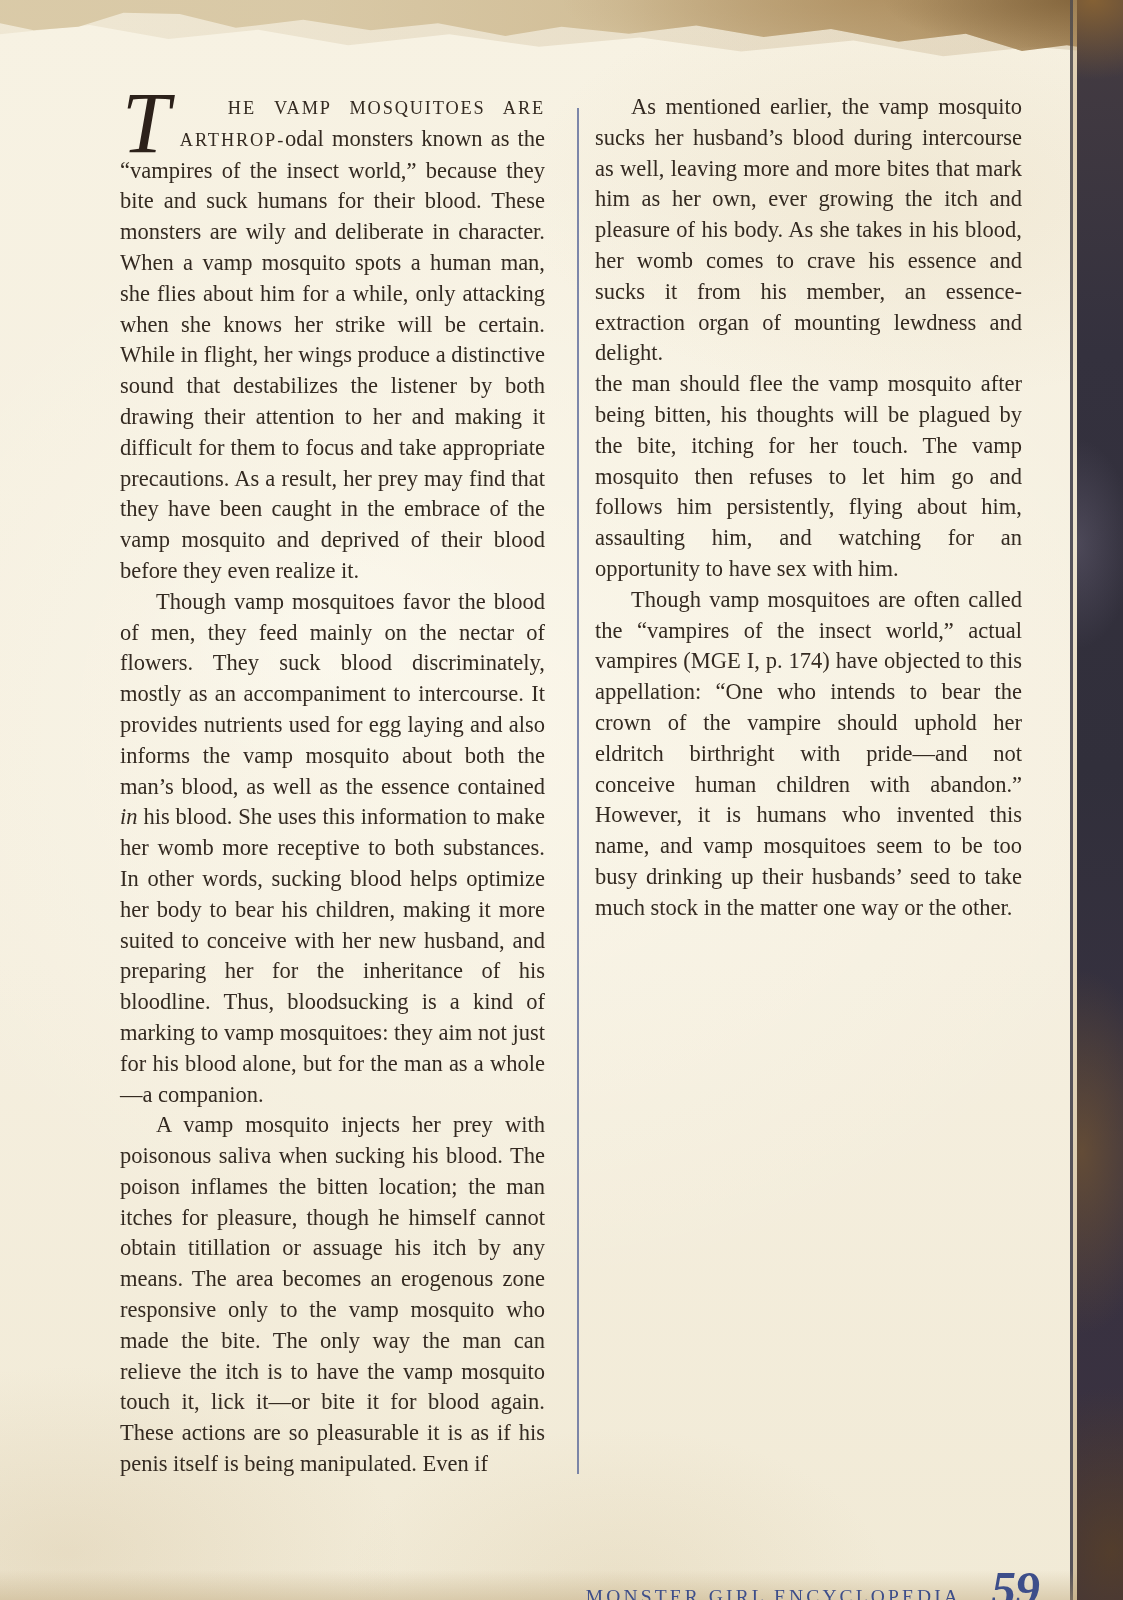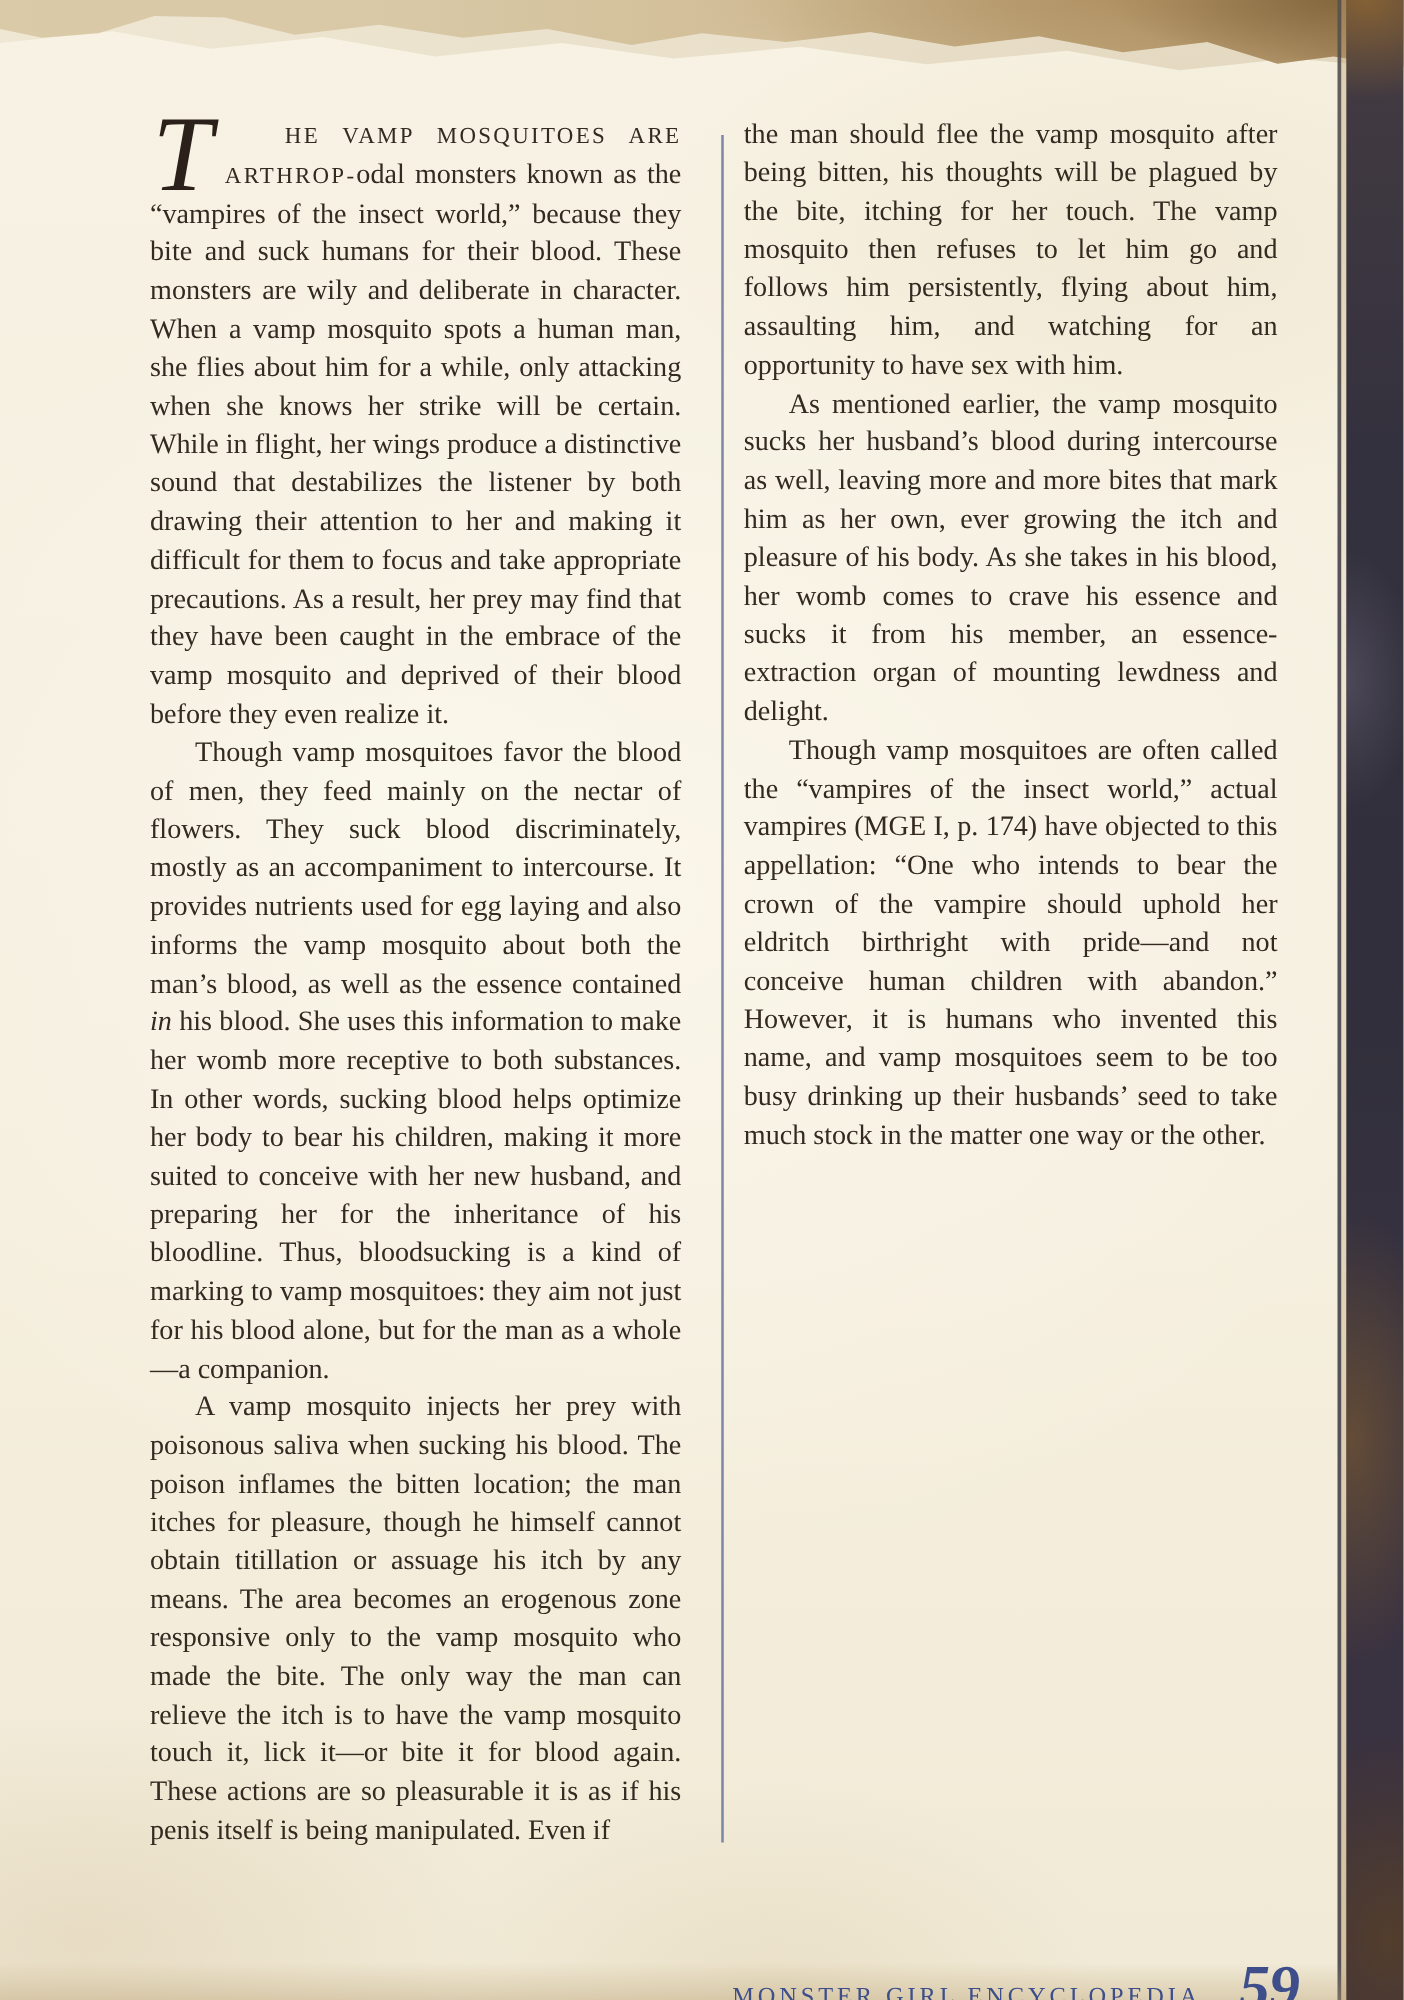--- a/index.html
+++ b/index.html
@@ -114,22 +114,22 @@
 
     <div class="col-left">
       <p class="para"><span class="dropcap">T</span><span class="smallcaps">HE VAMP MOSQUITOES ARE ARTHROP-</span><span>odal monsters known as the “vampires of the insect world,” because they bite and suck humans for their blood. These monsters are wily and deliberate in character. When a vamp mosquito spots a human man, she flies about him for a while, only attacking when she knows her strike will be certain. While in flight, her wings produce a distinctive sound that destabilizes the listener by both drawing their attention to her and making it difficult for them to focus and take appropriate precautions. As a result, her prey may find that they have been caught in the embrace of the vamp mosquito and deprived of their blood before they even realize it.</span></p>
       <p class="para indent"><span>Though vamp mosquitoes favor the blood of men, they feed mainly on the nectar of flowers. They suck blood discriminately, mostly as an accompaniment to intercourse. It provides nutrients used for egg laying and also informs the vamp mosquito about both the man’s blood, as well as the essence contained </span><i>in</i><span> his blood. She uses this information to make her womb more receptive to both substances. In other words, sucking blood helps optimize her body to bear his children, making it more suited to conceive with her new husband, and preparing her for the inheritance of his bloodline. Thus, bloodsucking is a kind of marking to vamp mosquitoes: they aim not just for his blood alone, but for the man as a whole—a companion.</span></p>
       <p class="para indent">A vamp mosquito injects her prey with poisonous saliva when sucking his blood. The poison inflames the bitten location; the man itches for pleasure, though he himself cannot obtain titillation or assuage his itch by any means. The area becomes an erogenous zone responsive only to the vamp mosquito who made the bite. The only way the man can relieve the itch is to have the vamp mosquito touch it, lick it—or bite it for blood again. These actions are so pleasurable it is as if his penis itself is being manipulated. Even if</p>
     </div>
 
     <div class="divider"></div>
 
     <div class="col-right">
+      <p class="para indent">As mentioned earlier, the vamp mosquito sucks her husband’s blood during intercourse as well, leaving more and more bites that mark him as her own, ever growing the itch and pleasure of his body. As she takes in his blood, her womb comes to crave his essence and sucks it from his member, an essence-extraction organ of mounting lewdness and delight.</p>
       <p class="para">the man should flee the vamp mosquito after being bitten, his thoughts will be plagued by the bite, itching for her touch. The vamp mosquito then refuses to let him go and follows him persistently, flying about him, assaulting him, and watching for an opportunity to have sex with him.</p>
-      <p class="para indent">As mentioned earlier, the vamp mosquito sucks her husband’s blood during intercourse as well, leaving more and more bites that mark him as her own, ever growing the itch and pleasure of his body. As she takes in his blood, her womb comes to crave his essence and sucks it from his member, an essence-extraction organ of mounting lewdness and delight.</p>
       <p class="para indent">Though vamp mosquitoes are often called the “vampires of the insect world,” actual vampires (MGE I, p. 174) have objected to this appellation: “One who intends to bear the crown of the vampire should uphold her eldritch birthright with pride—and not conceive human children with abandon.” However, it is humans who invented this name, and vamp mosquitoes seem to be too busy drinking up their husbands’ seed to take much stock in the matter one way or the other.</p>
     </div>
 
   </div>
 
   <div class="footer">
     <span class="book-title">MONSTER GIRL ENCYCLOPEDIA</span>
     <span class="page-number">59</span>
   </div>
 

